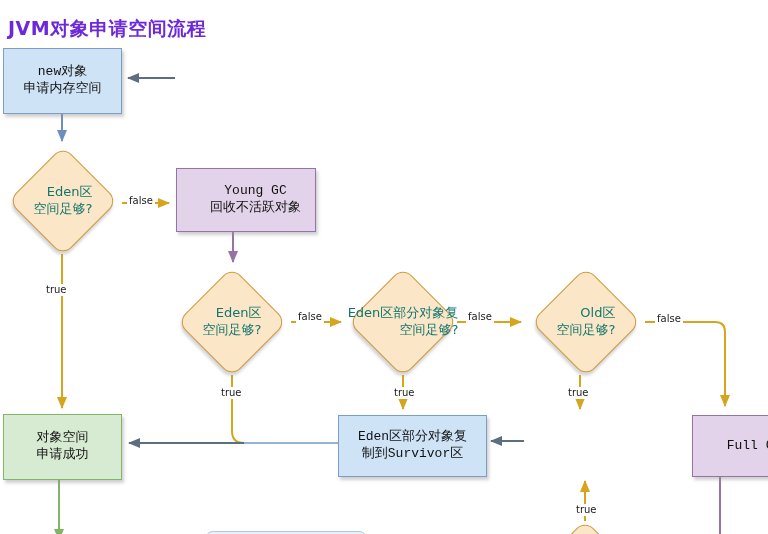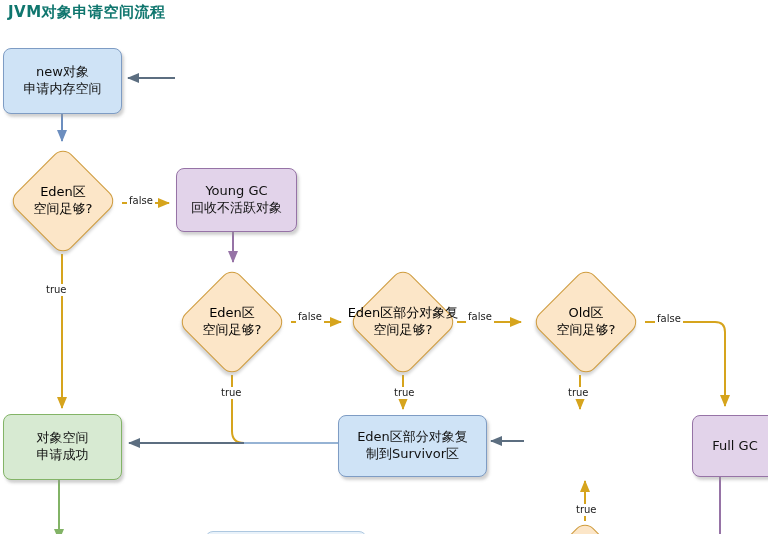--- a/index.html
+++ b/index.html
@@ -1,48 +1,48 @@
 <!DOCTYPE html>
 <html style="--blue-fill: #cfe3f6; --blue-stroke: #7e9cc4; --orange-fill: #fce6c8; --orange-stroke: #cf9b3c; --purple-fill: #e2d3ea; --purple-stroke: #9673a6; --green-fill: #d7ead2; --green-stroke: #83b467; --arrow-yellow: #d6a41d; --arrow-gray: #5c6e80; --arrow-blue: #6c8ebf; --arrow-lightblue: #96b3d4; --arrow-purple: #9673a6; --arrow-green: #82b366;"><head>
 <meta charset="utf-8">
 <style>
   html,body{margin:0;padding:0;background:#fff;}
   #canvas{position:relative;width:768px;height:534px;overflow:hidden;background:#fff;
           font-family:"DejaVu Sans",sans-serif;}
-  #page-title{position:absolute;left:8px;top:3px;font-size:15px;font-weight:bold;color:#0f766e;
+  #page-title{position:absolute;left:8px;top:16px;font-size:19px;font-weight:bold;color:#6d28d9;
               letter-spacing:0.5px;}
   svg.edges{position:absolute;left:0;top:0;z-index:1;}
   .edge{fill:none;stroke-width:2px;}
   .edge-yellow{stroke:var(--arrow-yellow,#d6a41d);}
   .edge-gray{stroke:var(--arrow-gray,#5c6e80);}
   .edge-blue{stroke:var(--arrow-blue,#6c8ebf);}
   .edge-lightblue{stroke:var(--arrow-lightblue,#96b3d4);}
   .edge-purple{stroke:var(--arrow-purple,#9673a6);}
   .edge-green{stroke:var(--arrow-green,#82b366);}
   .mk-yellow{fill:var(--arrow-yellow,#d6a41d);}
   .mk-gray{fill:var(--arrow-gray,#5c6e80);}
   .mk-blue{fill:var(--arrow-blue,#6c8ebf);}
   .mk-purple{fill:var(--arrow-purple,#9673a6);}
   .mk-green{fill:var(--arrow-green,#82b366);}
 
   .node{position:absolute;z-index:2;display:flex;align-items:center;justify-content:center;
         text-align:center;font-size:13px;line-height:1.3;color:#111;white-space:pre-line;
-        border-radius:8px;box-shadow:2px 3px 3px rgba(150,150,150,0.45);}
+        border-radius:0;box-shadow:2px 3px 3px rgba(150,150,150,0.45);font-family:Liberation Mono, monospace;}
   .box-start{background:#fff;border:1.7px solid #1c1c1c;}
   .box-blue{background:var(--blue-fill,#cfe3f6);border:1.6px solid var(--blue-stroke,#7e9cc4);}
-  .box-purple{background:var(--purple-fill,#e2d3ea);border:1.6px solid var(--purple-stroke,#9673a6);}
+  .box-purple{background:var(--purple-fill,#e2d3ea);border:1.6px solid var(--purple-stroke,#9673a6);padding-left:19px;}
   .box-green{background:var(--green-fill,#d7ead2);border:1.6px solid var(--green-stroke,#83b467);}
 
   .diamond{position:absolute;z-index:2;width:114px;height:110px;}
   .diamond .rot{position:absolute;left:50%;top:50%;width:76px;height:76px;
         transform:translate(-50%,-50%) rotate(45deg);border-radius:12px;
         background:var(--orange-fill,#fce6c8);border:1.6px solid var(--orange-stroke,#cf9b3c);
         box-shadow:2px 3px 3px rgba(150,150,150,0.4);}
   .diamond .dlabel{position:absolute;inset:0;display:flex;align-items:center;justify-content:center;
-        text-align:center;font-size:13px;line-height:1.3;color:#000000;white-space:pre-line;}
+        text-align:right;font-size:13px;line-height:1.3;color:#0f766e;white-space:pre-line;}
 
   .edge-label{position:absolute;z-index:3;font-size:10px;line-height:1;color:#1a1a1a;
         background:#fff;padding:1px 2px;}
   #bottom-sliver{position:absolute;z-index:2;left:205px;top:531px;width:160px;height:12px;
         background:#e9f2fa;border:1.5px solid #aec8e0;border-radius:8px 8px 0 0;}
 </style>
 </head>
 <body>
 
 <div id="canvas">

